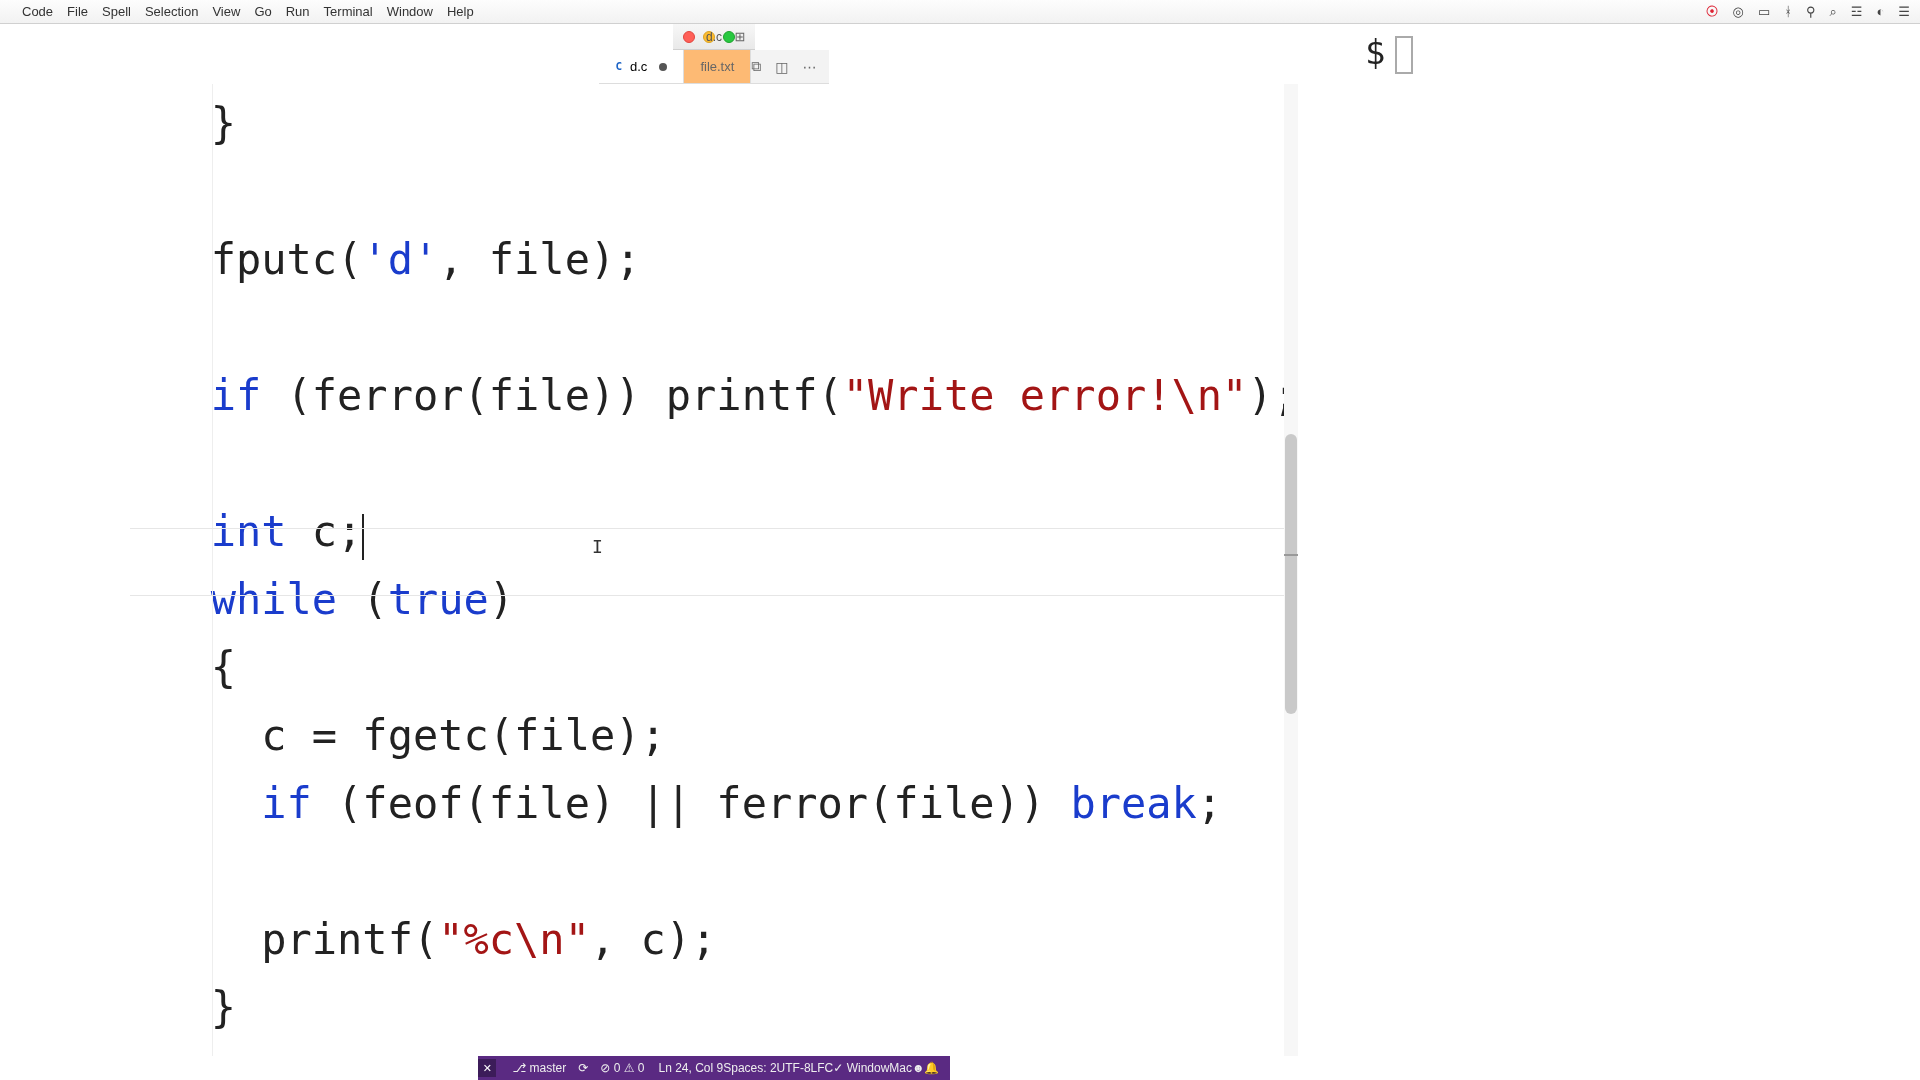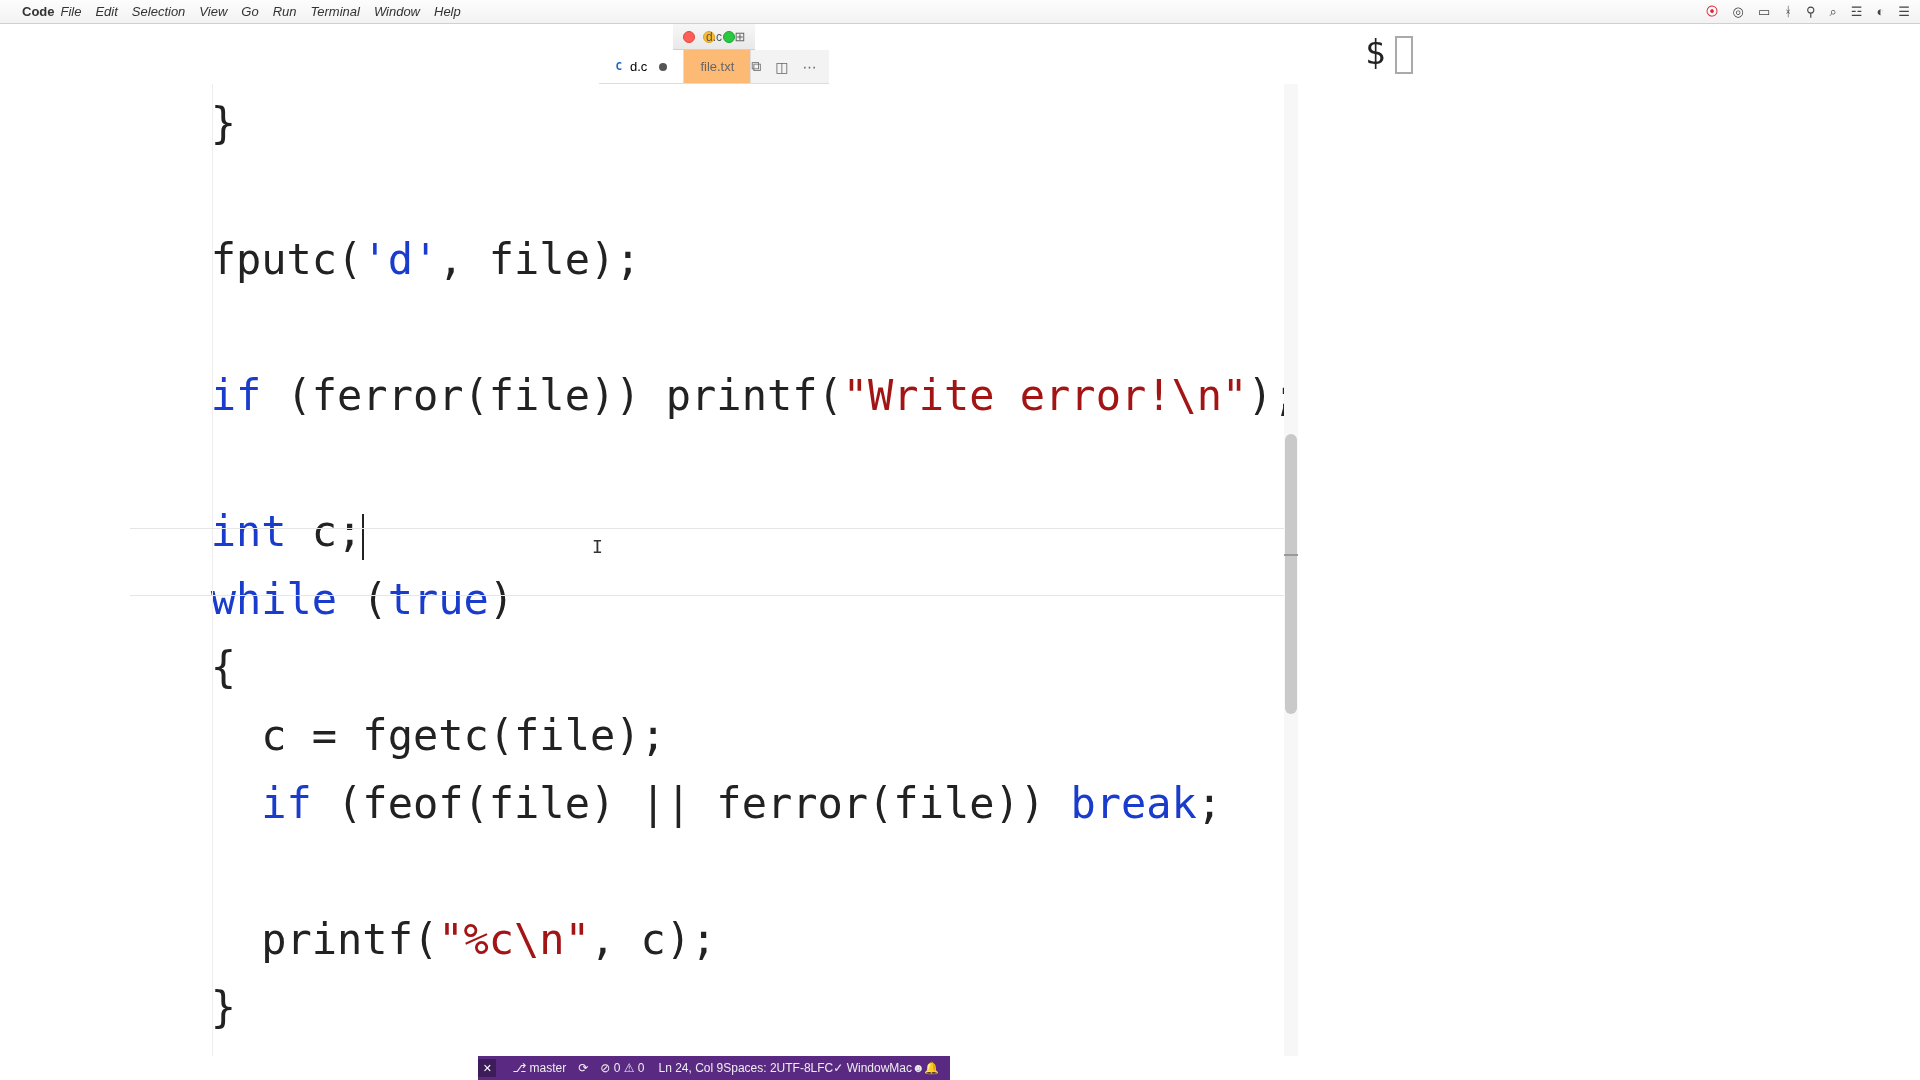--- a/index.html
+++ b/index.html
@@ -9,22 +9,22 @@
   background: #f5f5f5;
 }
 
 .menubar {
   height: 24px; background: linear-gradient(#fdfdfd,#f2f2f2);
   border-bottom: 1px solid #d0d0d0;
   display: flex; align-items: center; padding: 0 10px; font-size: 13px;
   color: #333;
 }
 .menubar .apple { font-size: 14px; margin-right: 12px; }
-.menubar .appname { font-weight: 700; margin-right: 6px; }
-.menubar .menu-item { margin-right: 14px; cursor: default; font-style: italic; }
+.menubar .appname { font-weight: 400; margin-right: 14px; }
+.menubar .menu-item { margin-right: 14px; cursor: default; }
 .menubar .right { margin-left: auto; display: flex; align-items: center; gap: 14px; color: #444; }
 .menubar .right .ico { font-size: 13px; }
 
 .desktop {
   position: relative; height: calc(100% - 24px);
   background: #ededed;
 }
 
 .editor-window {
   position: absolute; left: 0; top: 0; width: 1429px; height: 100%;
@@ -123,21 +123,21 @@
 }
 .folder-ico { font-size: 12px; color: #888; margin-right: 4px; }
 </style>
 </head>
 <body>
 
 <div class="menubar">
   <span class="apple"></span>
   <span class="appname">Code</span>
   <span class="menu-item">File</span>
-  <span class="menu-item">Edit</span>
+  <span class="menu-item">Spell</span>
   <span class="menu-item">Selection</span>
   <span class="menu-item">View</span>
   <span class="menu-item">Go</span>
   <span class="menu-item">Run</span>
   <span class="menu-item">Terminal</span>
   <span class="menu-item">Window</span>
   <span class="menu-item">Help</span>
   <div class="right">
     <span class="ico" style="color:#d23;">⦿</span>
     <span class="ico">◎</span>

